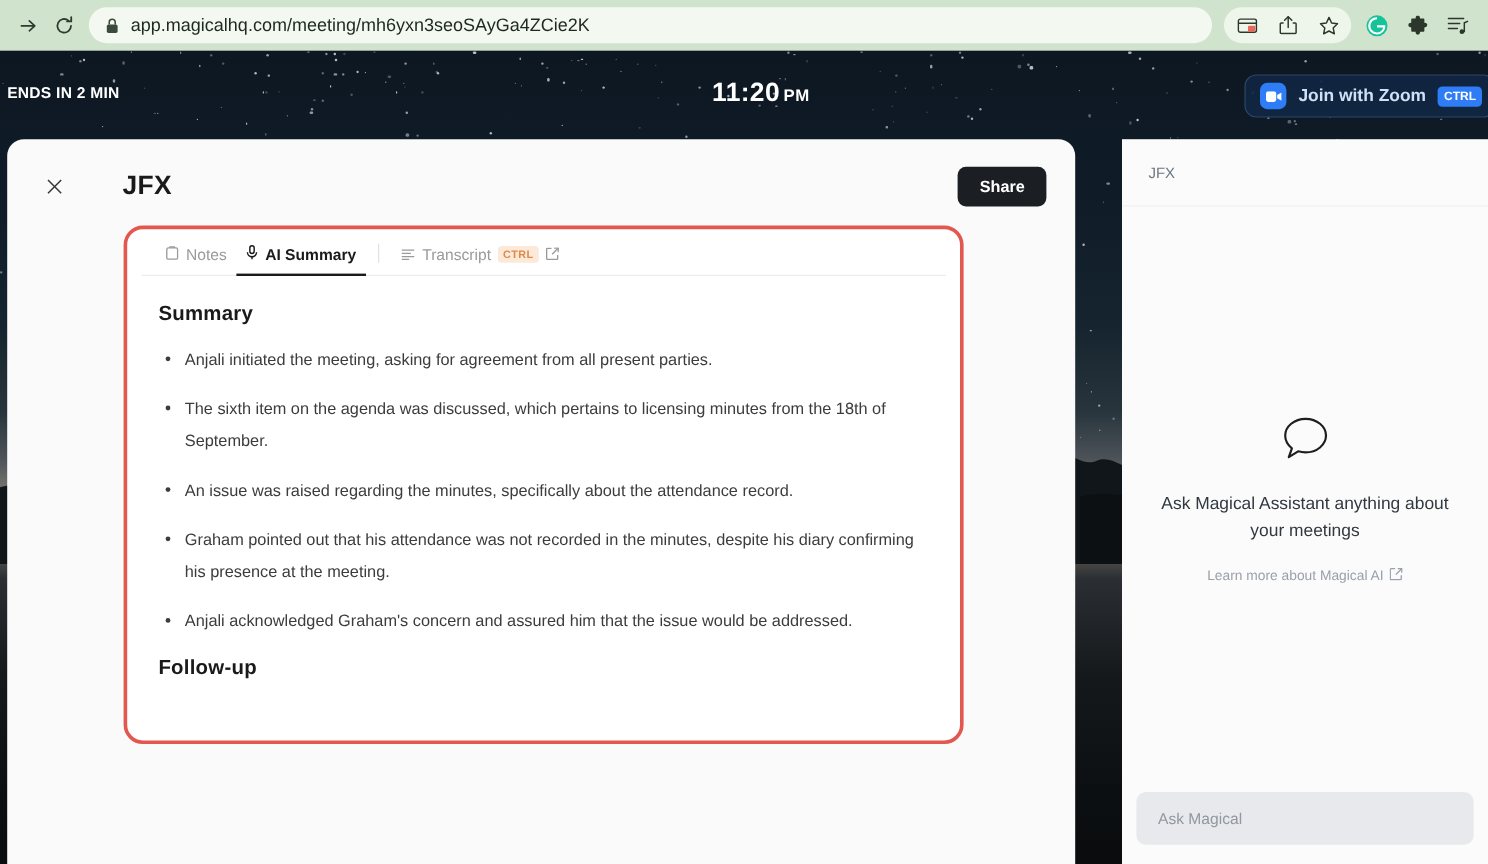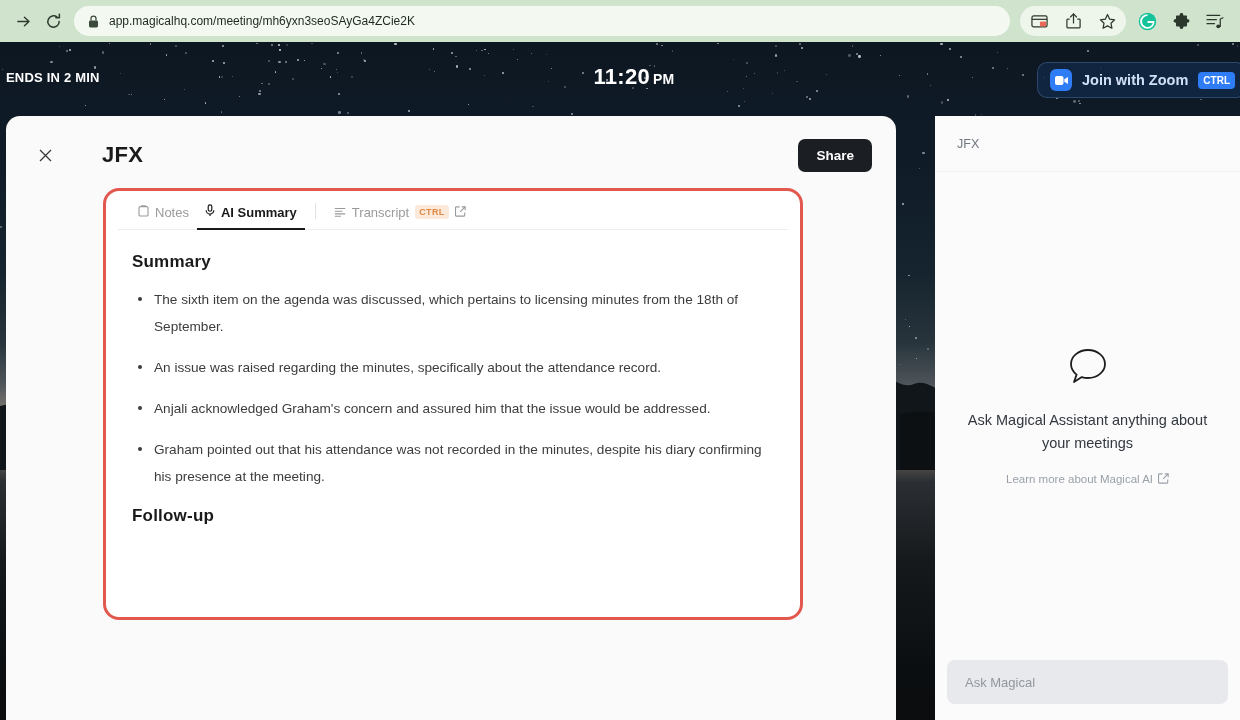--- a/index.html
+++ b/index.html
@@ -24,21 +24,21 @@
     color: #2f3b2f; flex: none;
   }
   .omnibox {
     flex: 1; height: 30px; margin: 0 10px 0 6px;
     background: #f3f9f1; border-radius: 16px;
     display: flex; align-items: center; padding: 0 14px;
     min-width: 0;
   }
   .omnibox .lock { margin-right: 10px; display: flex; align-items: center; }
   .omnibox .url {
-    font-size: 12px; color: #1d2a1d; white-space: nowrap;
+    font-size: 15px; color: #1d2a1d; white-space: nowrap;
     overflow: hidden; text-overflow: ellipsis;
   }
   .chrome-icons { display: flex; align-items: center; flex: none; }
   .chrome-icons .ci {
     width: 30px; height: 30px; display: flex; align-items: center; justify-content: center;
     color: #2c372c; margin: 0 2px;
   }
   .icon-group-pill {
     display: flex; align-items: center;
     background: #eef6ec; border-radius: 15px; padding: 0 2px; margin-right: 4px;
@@ -755,24 +755,25 @@
             <path d="M7.4 0.9 H11.1 V4.6"></path>
               <path d="M11 1 L5.6 6.4"></path>
           </svg>
         </span>
       </div>
     </div>
 
     <div class="card-body">
       <div class="sec-title">Summary</div>
       <ul class="bullets">
+        <li>Anjali initiated the meeting, asking for agreement from all present parties.</li>
         <li>The sixth item on the agenda was discussed, which pertains to licensing minutes from the 18th of September.</li>
         <li>An issue was raised regarding the minutes, specifically about the attendance record.</li>
+        <li>Graham pointed out that his attendance was not recorded in the minutes, despite his diary confirming his presence at the meeting.</li>
         <li>Anjali acknowledged Graham's concern and assured him that the issue would be addressed.</li>
-        <li>Graham pointed out that his attendance was not recorded in the minutes, despite his diary confirming his presence at the meeting.</li>
       </ul>
 
       <div class="sec-title followup-title">Follow-up</div>
     </div>
   </div>
 
   <div class="redbox"></div>
 
   <div class="browser-bar">
     <span class="nav-btn">

